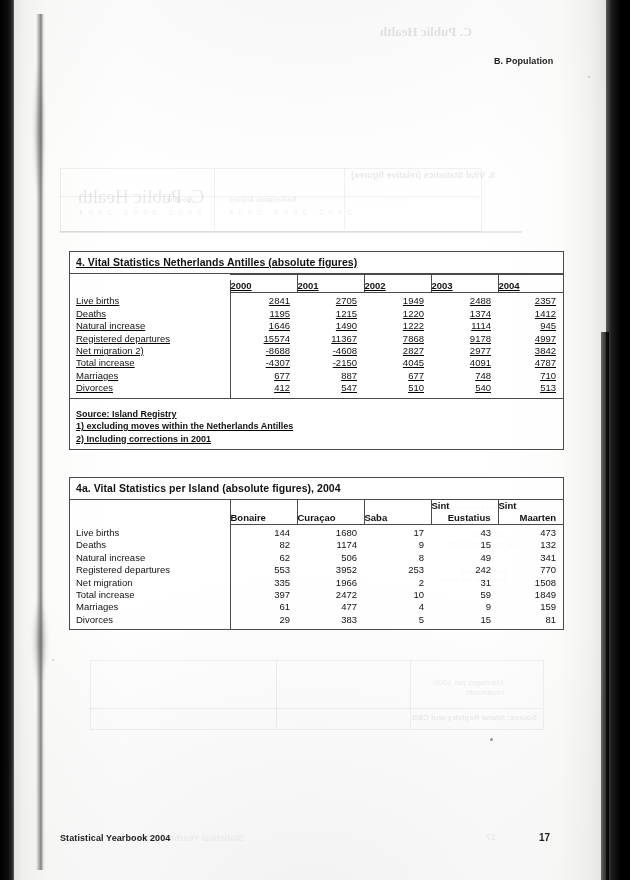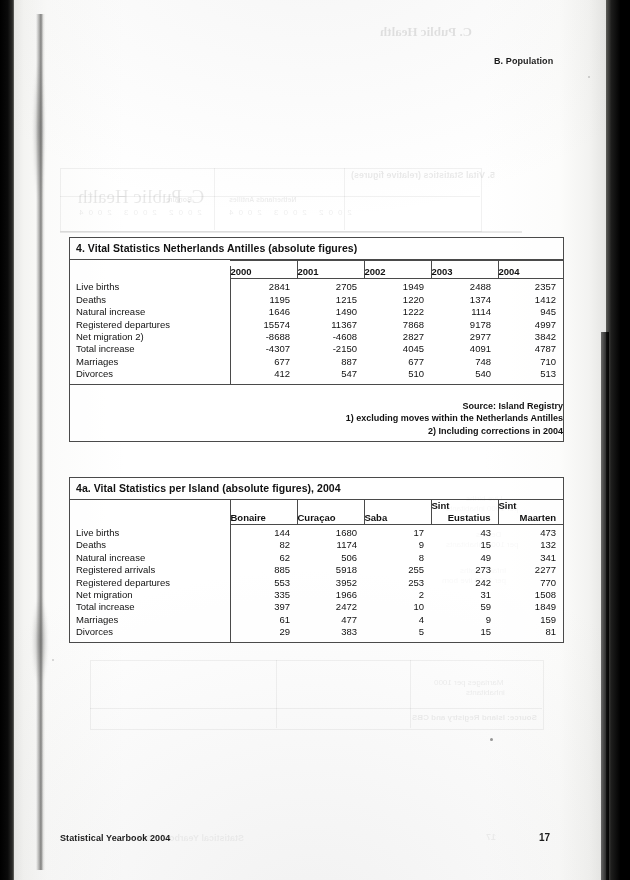--- a/index.html
+++ b/index.html
@@ -150,21 +150,21 @@
 
   
   .stat-table {
     position: absolute;
     left: 55px;
     width: 495px;
     background: rgba(255,255,255,.62);
     border: 1px solid #4a4a4a;
     box-sizing: border-box;
   }
-  #table-4  { top: 237px; }
+  #table-4  { top: 251px; text-decoration: underline; }
   #table-4a { top: 477px; }
 
   .tbl-title {
     font-size: 10.5px;
     font-weight: bold;
     color: #111;
     padding: 4px 0 4px 6px;
     border-bottom: 1px solid #4a4a4a;
     letter-spacing: .05px;
     line-height: 13px;
@@ -224,26 +224,25 @@
   thead .hdr-spacer.blank { border: none; }
 
   
   tbody .stub { border-right: 1px solid #4a4a4a; }
   tbody tr:first-child td { padding-top: 2px; }
   tbody tr:last-child td  { padding-bottom: 3px; }
 
   
   .tbl-notes {
     border-top: 1px solid #4a4a4a;
-    padding: 15px 0 4px 6px;
+    padding: 9px 0 4px 6px;
     font-size: 9px;
     font-weight: bold;
     color: #111;
     line-height: 12.5px;
-    text-align: right;
   }
   .tbl-notes div { white-space: nowrap; }
 
   
   .hdr .hdr-l1 { display: block; }
   .hdr .hdr-l2 { display: block; }
   .hdr.two-line { text-align: center; padding-right: 7px !important; }
   .hdr.two-line .hdr-l1 { text-align: left; }
   .hdr.two-line .hdr-l2 { text-align: right; }
 
@@ -390,21 +389,21 @@
             <td class="num">510</td>
             <td class="num">540</td>
             <td class="num">513</td>
           </tr>
         </tbody>
       </table>
 
       <div class="tbl-notes">
         <div>Source: Island Registry</div>
         <div>1) excluding moves within the Netherlands Antilles</div>
-        <div>2) Including corrections in 2004</div>
+        <div>2) Including corrections in 2001</div>
       </div>
     </div>
 
     <div class="stat-table" id="table-4a">
       <div class="tbl-title">4a. Vital Statistics per Island (absolute figures), 2004</div>
 
       <table class="tbl-grid">
         <colgroup>
           <col style="width:160px">
           <col style="width:67px">
@@ -457,28 +456,20 @@
           </tr>
           <tr>
             <td class="stub">Natural increase</td>
             <td class="num">62</td>
             <td class="num">506</td>
             <td class="num">8</td>
             <td class="num">49</td>
             <td class="num">341</td>
           </tr>
           <tr>
-            <td class="stub">Registered arrivals</td>
-            <td class="num">885</td>
-            <td class="num">5918</td>
-            <td class="num">255</td>
-            <td class="num">273</td>
-            <td class="num">2277</td>
-          </tr>
-          <tr>
             <td class="stub">Registered departures</td>
             <td class="num">553</td>
             <td class="num">3952</td>
             <td class="num">253</td>
             <td class="num">242</td>
             <td class="num">770</td>
           </tr>
           <tr>
             <td class="stub">Net migration</td>
             <td class="num">335</td>

